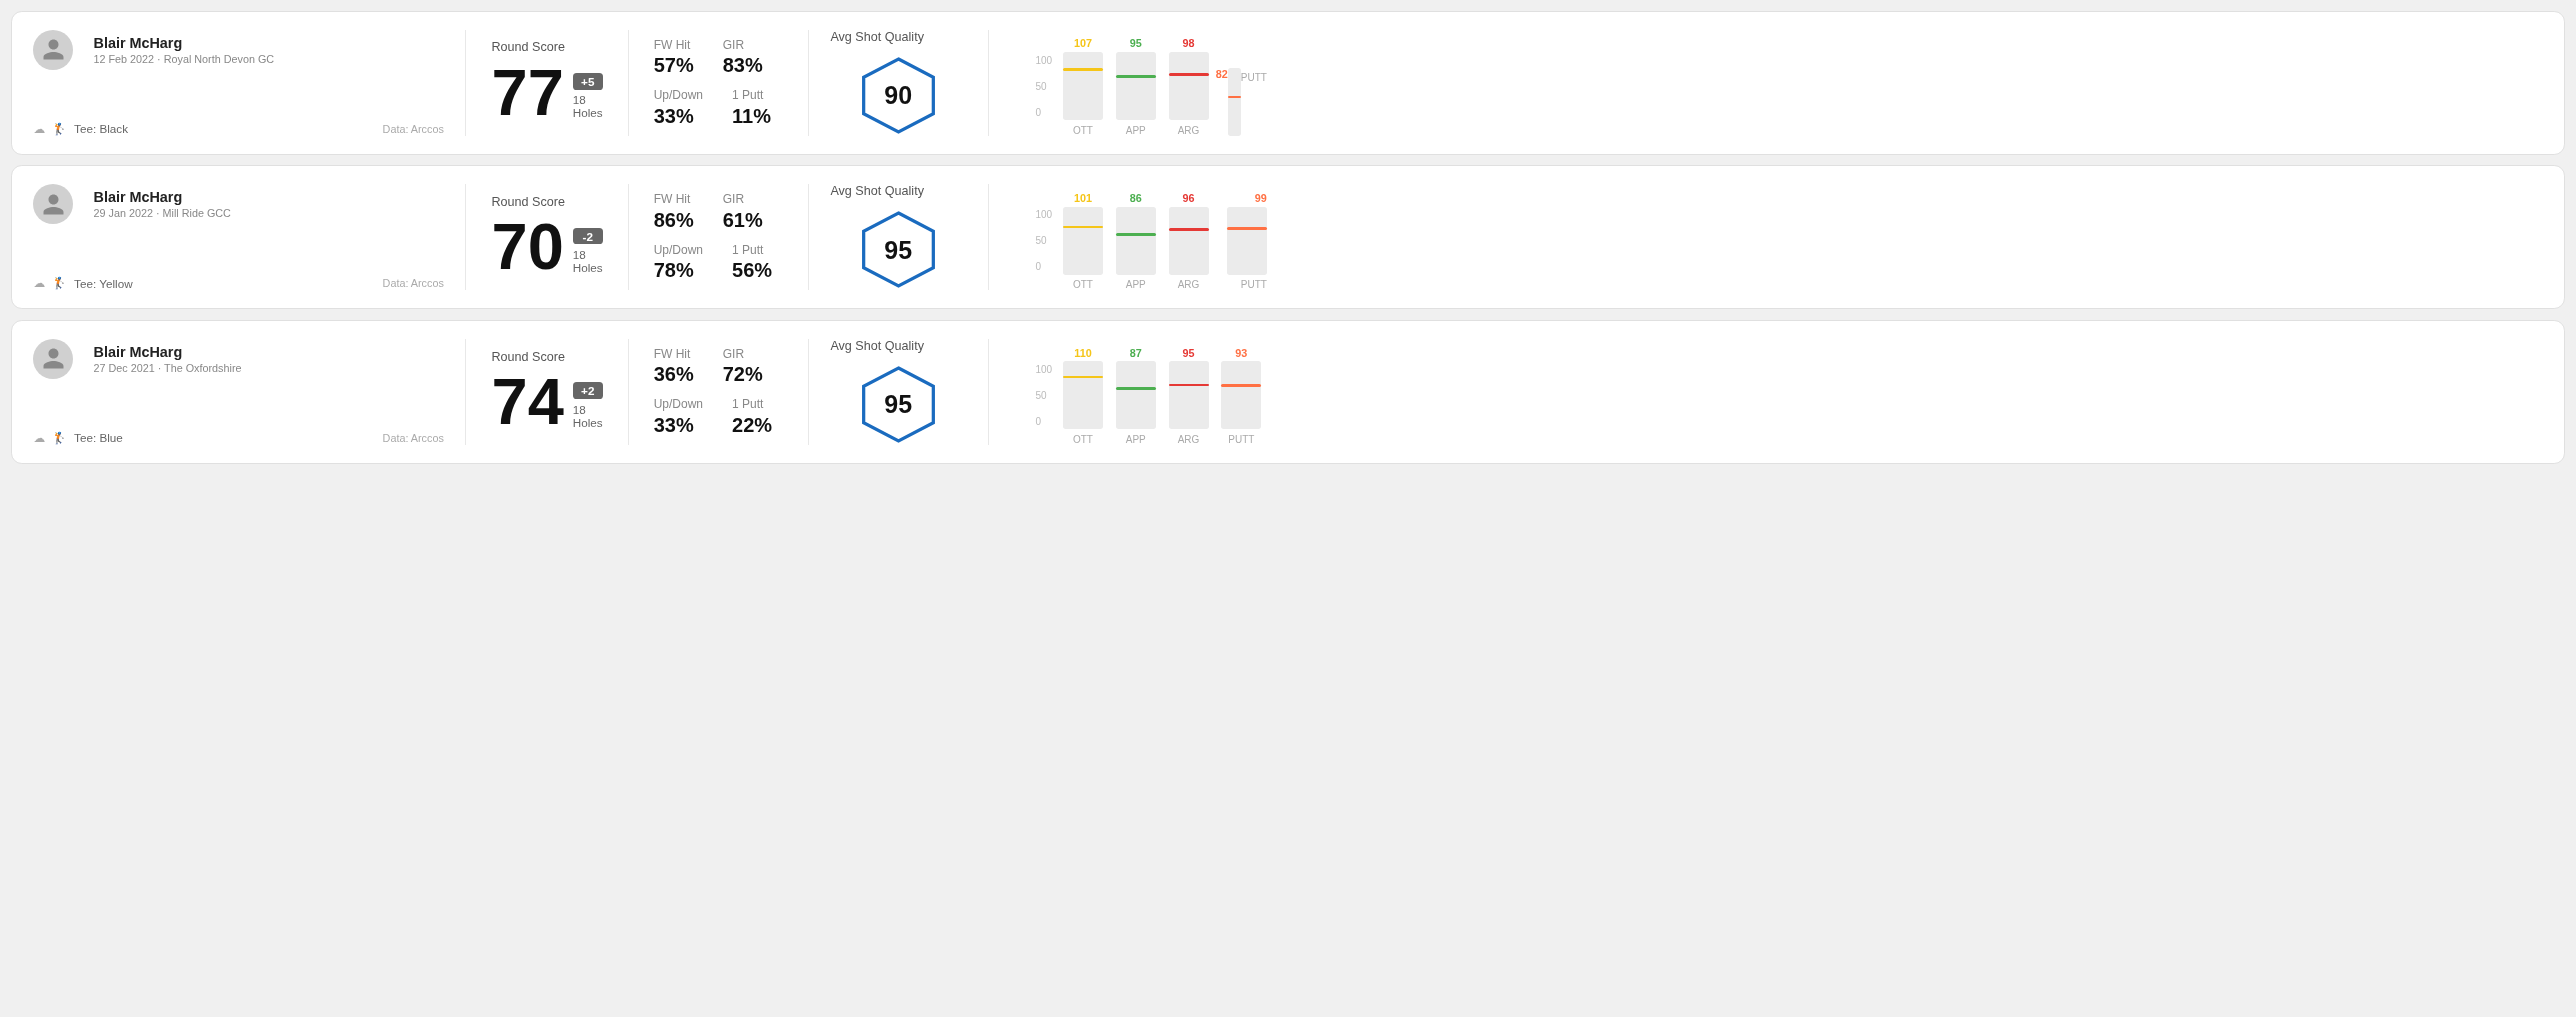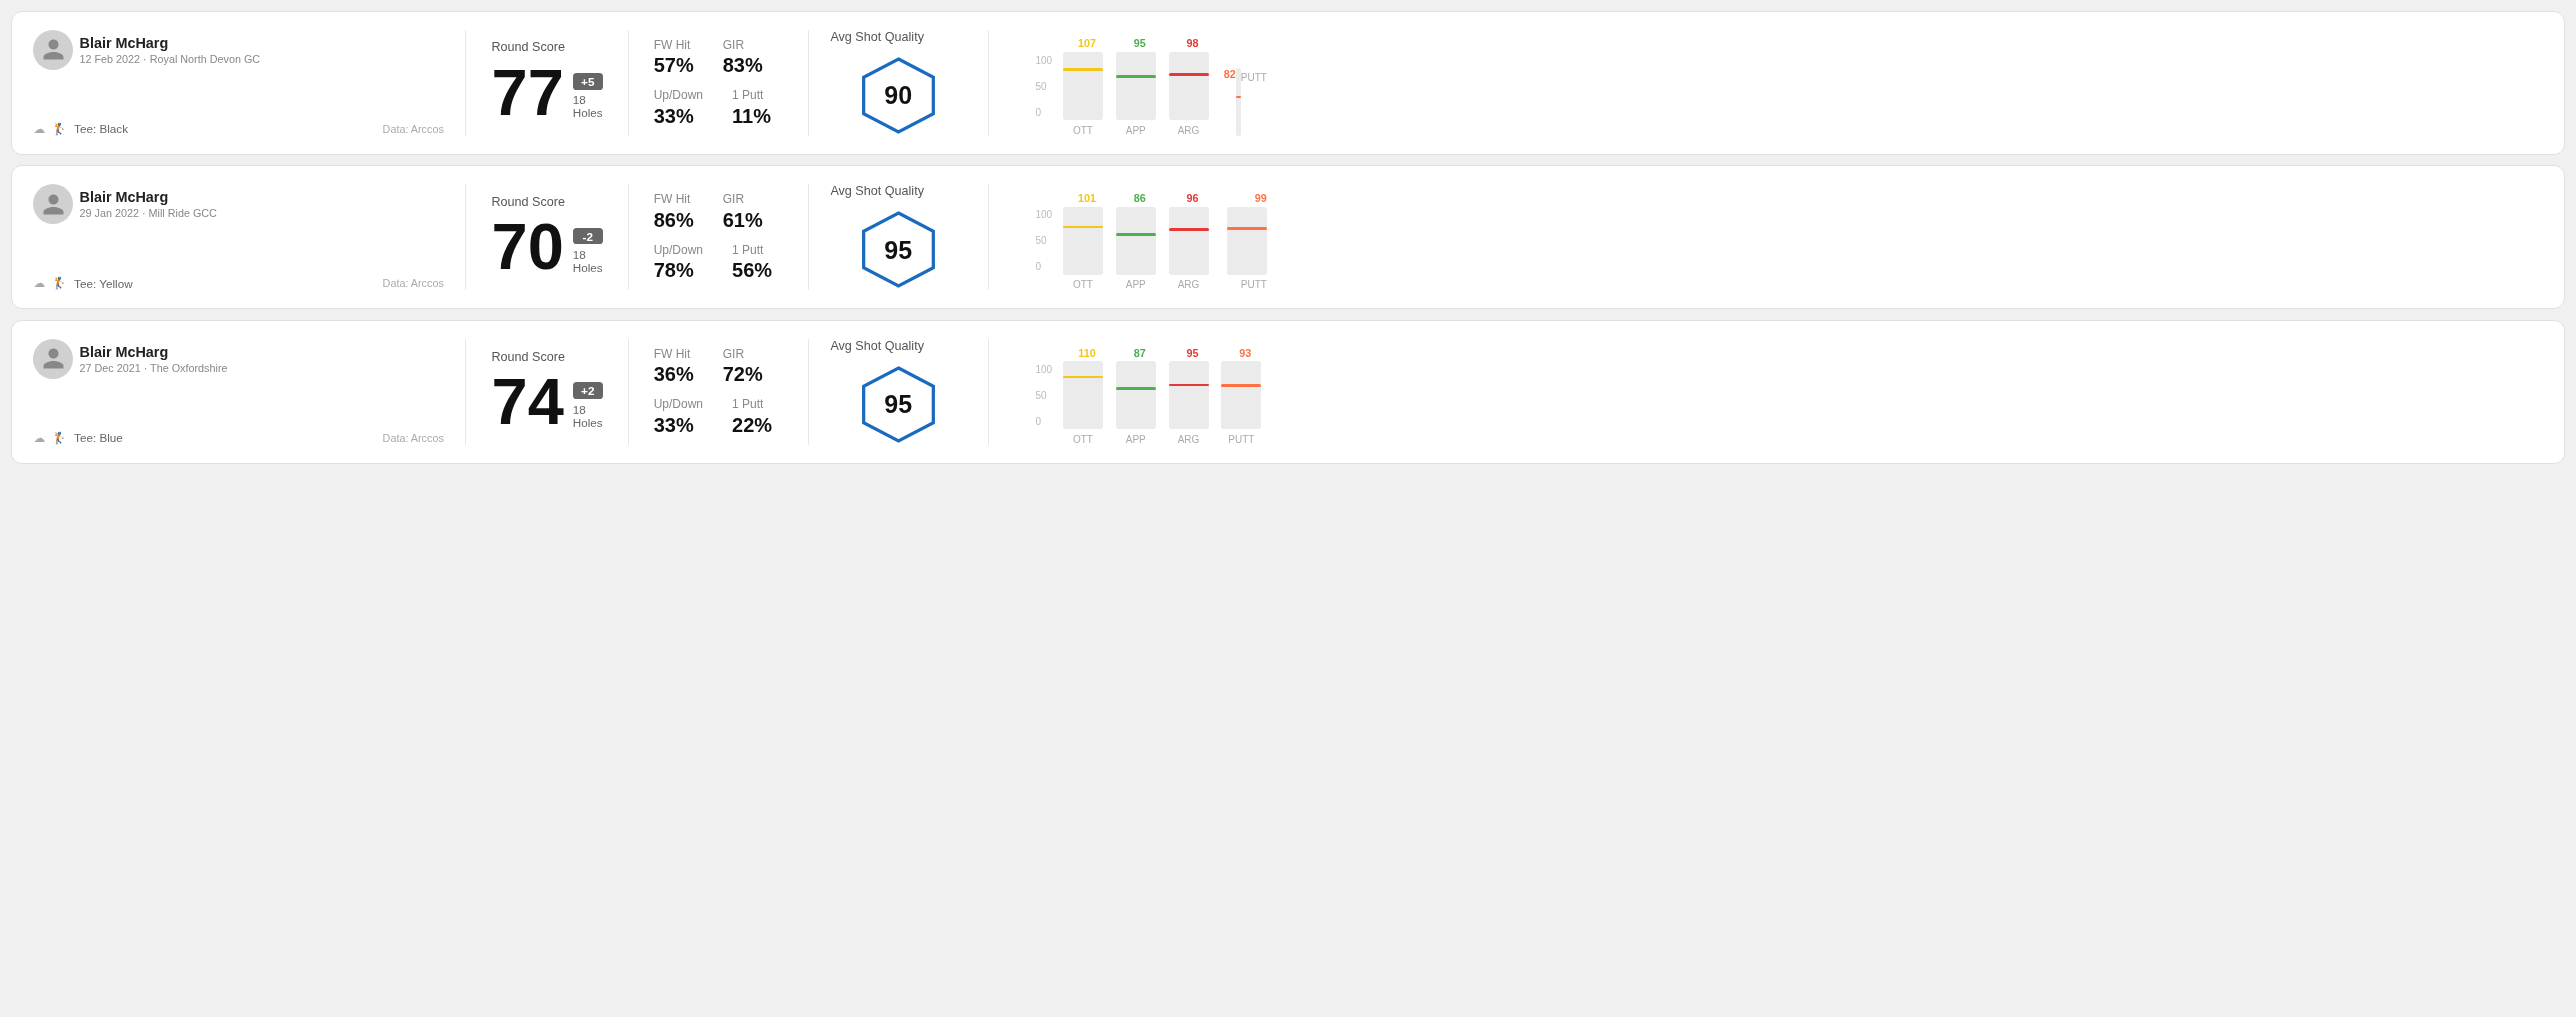--- a/index.html
+++ b/index.html
@@ -28,21 +28,21 @@
       display: flex;
       flex-direction: column;
       justify-content: space-between;
       border-right: 0.9px solid #e8e8e8;
       padding-right: 21.7px;
     }
 
     .player-header {
       display: flex;
       align-items: center;
-      gap: 6px;
+      gap: 20px;
     }
 
     .avatar {
       width: 40px;
       height: 40px;
       border-radius: 50%;
       background: #d0d0d0;
       display: flex;
       align-items: center;
       justify-content: center;
@@ -243,21 +243,20 @@
       display: flex;
       flex-direction: column;
       align-items: center;
       width: 47px;
     }
 
     .bar-top-value {
       font-size: 10px;
       font-weight: 700;
       margin-bottom: 2.7px;
-      margin-left: 8px;
     }
 
     .bar-bg {
       width: 36px;
       height: 68px;
       background: #ebebeb;
       border-radius: 2.7px;
       position: relative;
       overflow: visible;
     }

